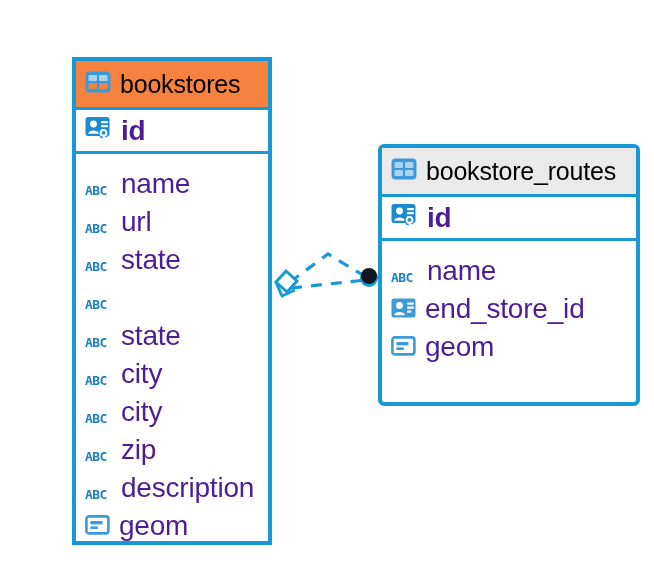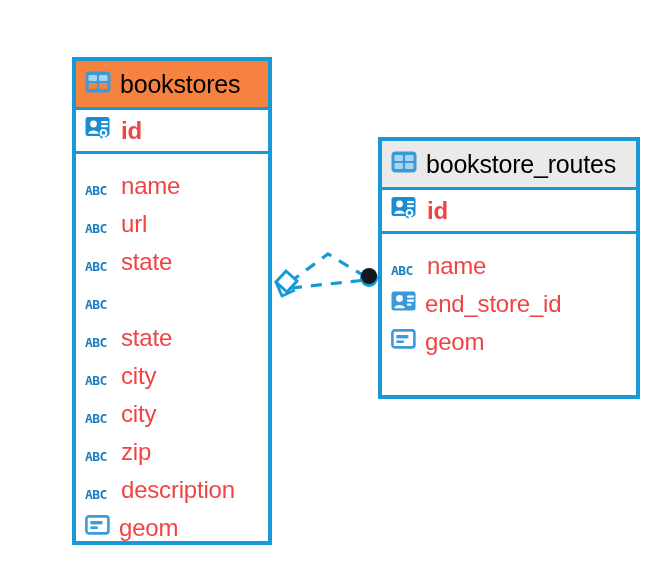--- a/index.html
+++ b/index.html
@@ -72,22 +72,22 @@
   }
 
   .field-row {
     display: flex;
     align-items: flex-end;
     height: 38px;
     gap: 8px;
   }
 
   .field-label {
-    font-size: 24px;
-    color: #ef4444;
+    font-size: 28px;
+    color: #4c1d95;
     line-height: 1;
     white-space: nowrap;
     letter-spacing: -0.2px;
   }
 
   .icon {
     flex: 0 0 auto;
     display: block;
   }
 
@@ -250,21 +250,21 @@
             <rect x="5.4" y="7" width="12" height="3.4" fill="#3d9ad8"></rect>
             <rect x="5.4" y="12.4" width="7.4" height="2.6" fill="#3d9ad8"></rect>
           </svg>
         </span>
         <span class="field-label">geom</span>
       </div>
 
     </div>
   </div>
 
-  <div class="entity" style="left:368px; top:137px; width:262px; height:262px;">
+  <div class="entity" style="left:368px; top:144px; width:262px; height:262px;border-radius:6px;">
 
     <div class="entity-header neutral">
       <span class="icon">
         <svg width="26" height="22" viewBox="0 0 26 22">
           <rect x="0.5" y="0.5" width="25" height="21" rx="4" fill="#3d9ad8"></rect>
           <rect x="3.5" y="4" width="8.5" height="6" rx="1.2" fill="#a9d4ef"></rect>
           <rect x="14" y="4" width="8.5" height="6" rx="1.2" fill="#a9d4ef"></rect>
           <rect x="3.5" y="12" width="8.5" height="6" rx="1.2" fill="#a9d4ef"></rect>
           <rect x="14" y="12" width="8.5" height="6" rx="1.2" fill="#a9d4ef"></rect>
         </svg>

